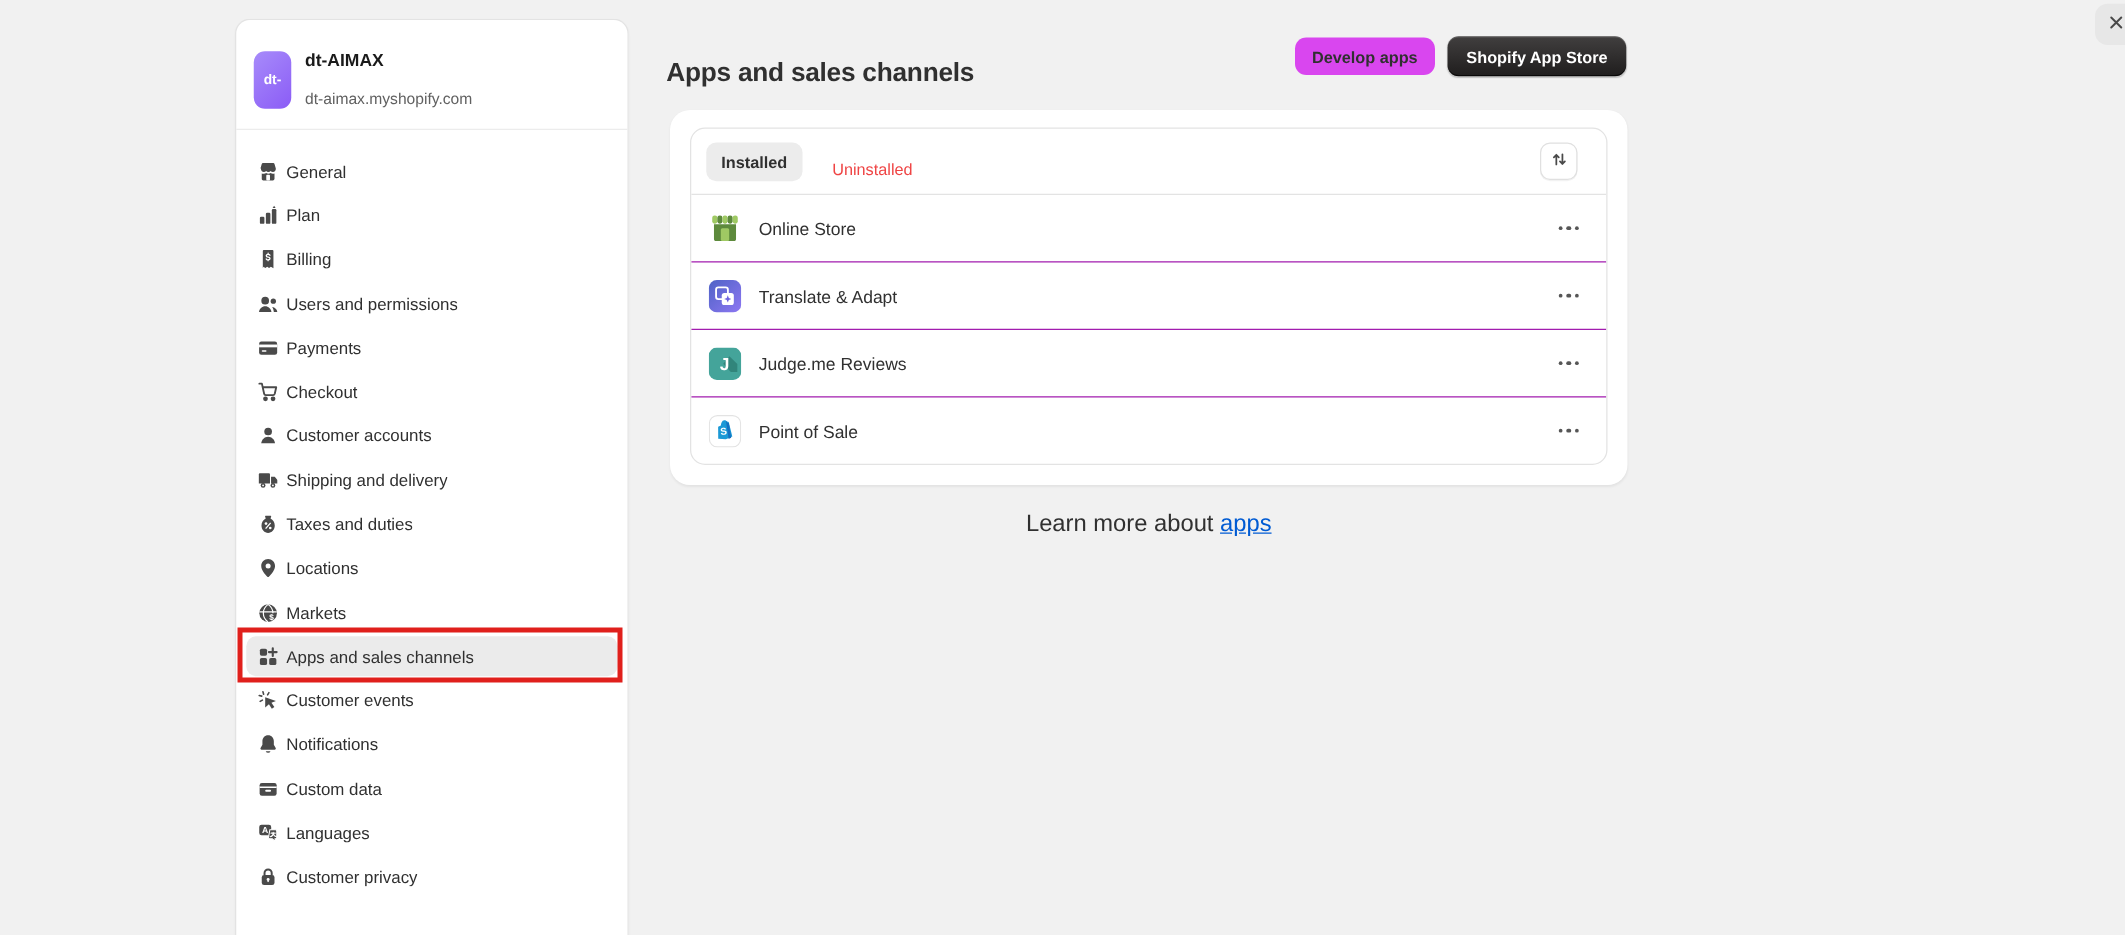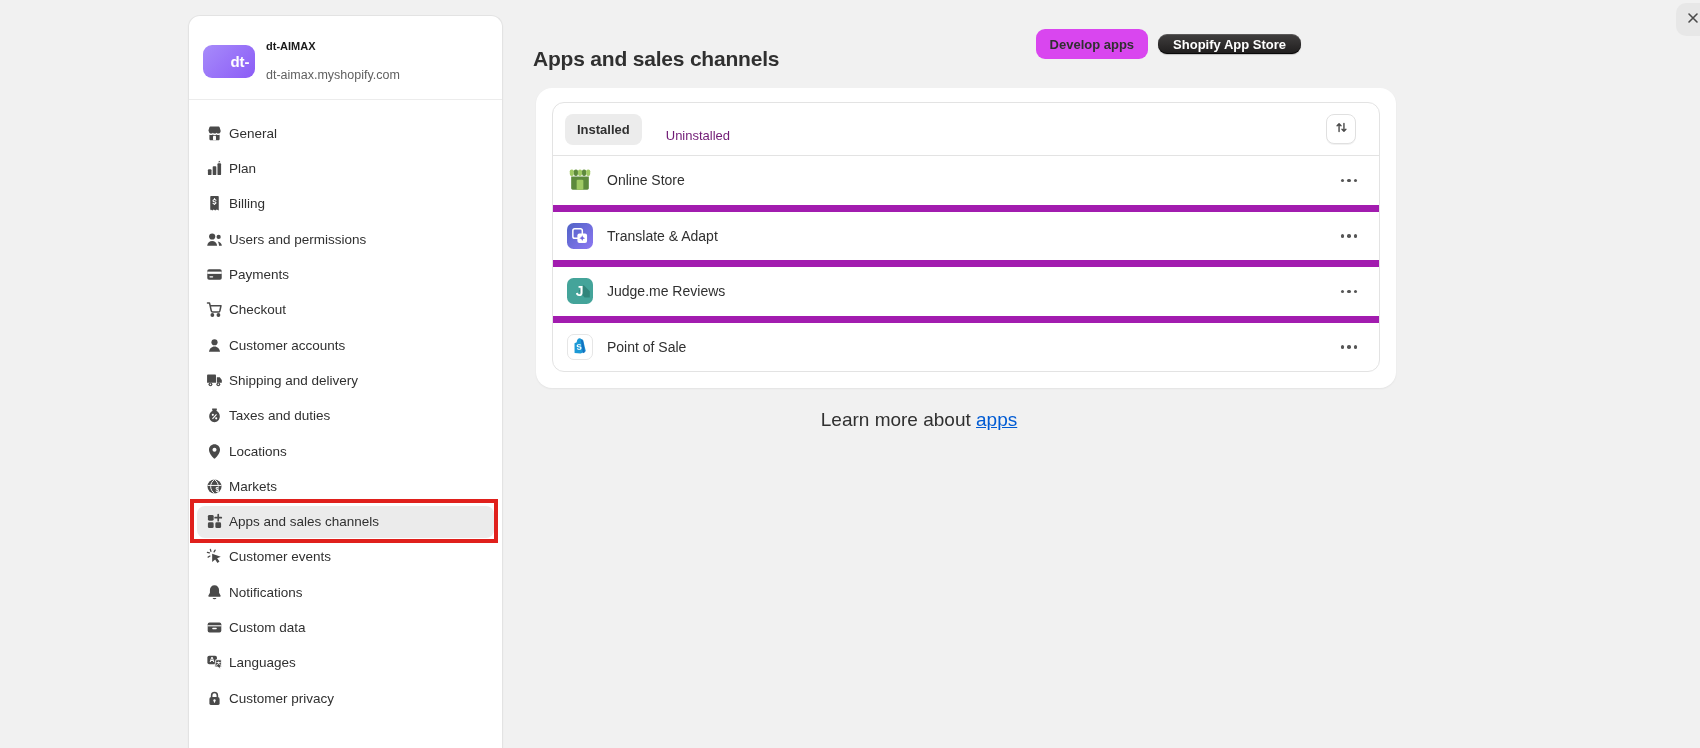--- a/index.html
+++ b/index.html
@@ -17,27 +17,27 @@
     position:absolute;left:188px;top:15px;width:315px;height:745px;
     background:#fff;border:1px solid #e3e3e3;border-bottom:none;
     border-radius:12px 12px 0 0;box-sizing:border-box;
     box-shadow:0 1px 2px rgba(0,0,0,.04);
   }
   .store-header{
     display:flex;align-items:center;gap:11px;
     padding:24px 14px 16px 14px;border-bottom:1px solid #ececec;
   }
   .avatar{
-    width:30px;height:33px;border-radius:9px;flex:0 0 30px;
+    width:30px;height:46px;border-radius:9px;flex:0 0 30px;
     background:linear-gradient(135deg,#a78bfa,#8b5cf6);
     display:flex;align-items:center;justify-content:center;
-    color:#fff;font-size:15px;font-weight:700;padding-left:22px;
+    color:#fff;font-size:11px;font-weight:700;
   }
   .store-meta{line-height:1.25;min-width:0;}
-  .store-name{font-size:11px;font-weight:700;color:#1a1a1a;}
+  .store-name{font-size:14px;font-weight:700;color:#1a1a1a;}
   .store-domain{font-size:12.5px;color:#616161;margin-top:14px;}
   .menu{padding:17px 8px 0 8px;}
   .menu-item{
     position:relative;display:flex;align-items:center;gap:6px;
     height:32px;padding:0 8px;margin-bottom:3.3px;border-radius:8px;
     font-size:13.5px;font-weight:500;color:#303030;cursor:pointer;
   }
   .menu-item.active{background:#ebebeb;}
   .mi-icon{width:18px;height:18px;flex:0 0 18px;display:flex;align-items:center;justify-content:center;}
   .mi-icon svg{width:17px;height:17px;display:block;}
@@ -52,55 +52,55 @@
     position:absolute;left:533px;top:33px;
     font-size:21px;font-weight:700;letter-spacing:-.2px;color:#303030;
   }
   .header-buttons{
     position:absolute;top:29px;right:399px;
     display:flex;align-items:center;gap:10px;
   }
   .btn{border:none;border-radius:9px;font-family:inherit;font-size:13px;font-weight:600;cursor:pointer;}
   .btn-secondary{height:30px;padding:0 14px;background:#d946ef;color:#303030;}
   .btn-primary{
-    height:20px;padding:0 15px;color:#fff;
+    height:32px;padding:0 15px;color:#fff;
     background:linear-gradient(180deg,#413f3f,#1f1d1d);
     box-shadow:inset 0 1px 0 rgba(255,255,255,.14), inset 0 -1px 0 rgba(0,0,0,.7), 0 1px 1px rgba(0,0,0,.2);
   }
 
   
   .apps-card{
-    position:absolute;left:536px;top:88px;width:860px;height:300px;
+    position:absolute;left:536px;top:88px;width:766px;height:300px;
     background:#fff;border-radius:16px;box-sizing:border-box;
     padding:14px 16px 16px 16px;
     box-shadow:0 1px 2px rgba(0,0,0,.06);
   }
   .inner-box{
     height:100%;box-sizing:border-box;border:1px solid #e3e3e3;border-radius:12px;
     display:flex;flex-direction:column;overflow:hidden;background:#fff;
   }
   .tabs-row{
     display:flex;align-items:center;height:53px;flex:0 0 53px;
     padding:0 12px;border-bottom:1px solid #e3e3e3;box-sizing:border-box;
   }
   .tab{font-size:13px;color:#303030;cursor:pointer;}
   .tab.active{background:#ececec;border-radius:8px;padding:8px 12px;font-weight:700;}
-  .tab.inactive{font-weight:500;margin-left:24px;color:#701a75;margin-top:12px;}
+  .tab.inactive{font-weight:500;margin-left:24px;color:#ef4444;margin-top:12px;}
   .sort-btn{
     margin-left:auto;margin-right:11px;width:30px;height:30px;
     border:1px solid #e0e0e0;border-radius:8px;background:#fff;cursor:pointer;
     display:flex;align-items:center;justify-content:center;
     box-shadow:0 1px 0 rgba(0,0,0,.05);
   }
   .rows{display:flex;flex-direction:column;flex:1;}
   .app-row{
     display:flex;align-items:center;gap:14px;flex:1;
     padding:0 20px 0 14px;cursor:pointer;
   }
-  .app-row + .app-row{border-top:7px solid #a21caf;}
+  .app-row + .app-row{border-top:1px solid #a21caf;}
   .app-icon{width:26px;height:26px;flex:0 0 26px;}
   .app-icon svg{width:26px;height:26px;display:block;}
   .app-name{font-size:14px;font-weight:400;color:#303030;}
   .row-menu{
     margin-left:auto;display:flex;gap:3px;align-items:center;cursor:pointer;
     padding:6px 2px;border-radius:6px;
   }
   .row-menu i{width:3.5px;height:3.5px;border-radius:50%;background:#565656;display:block;}
 
   

